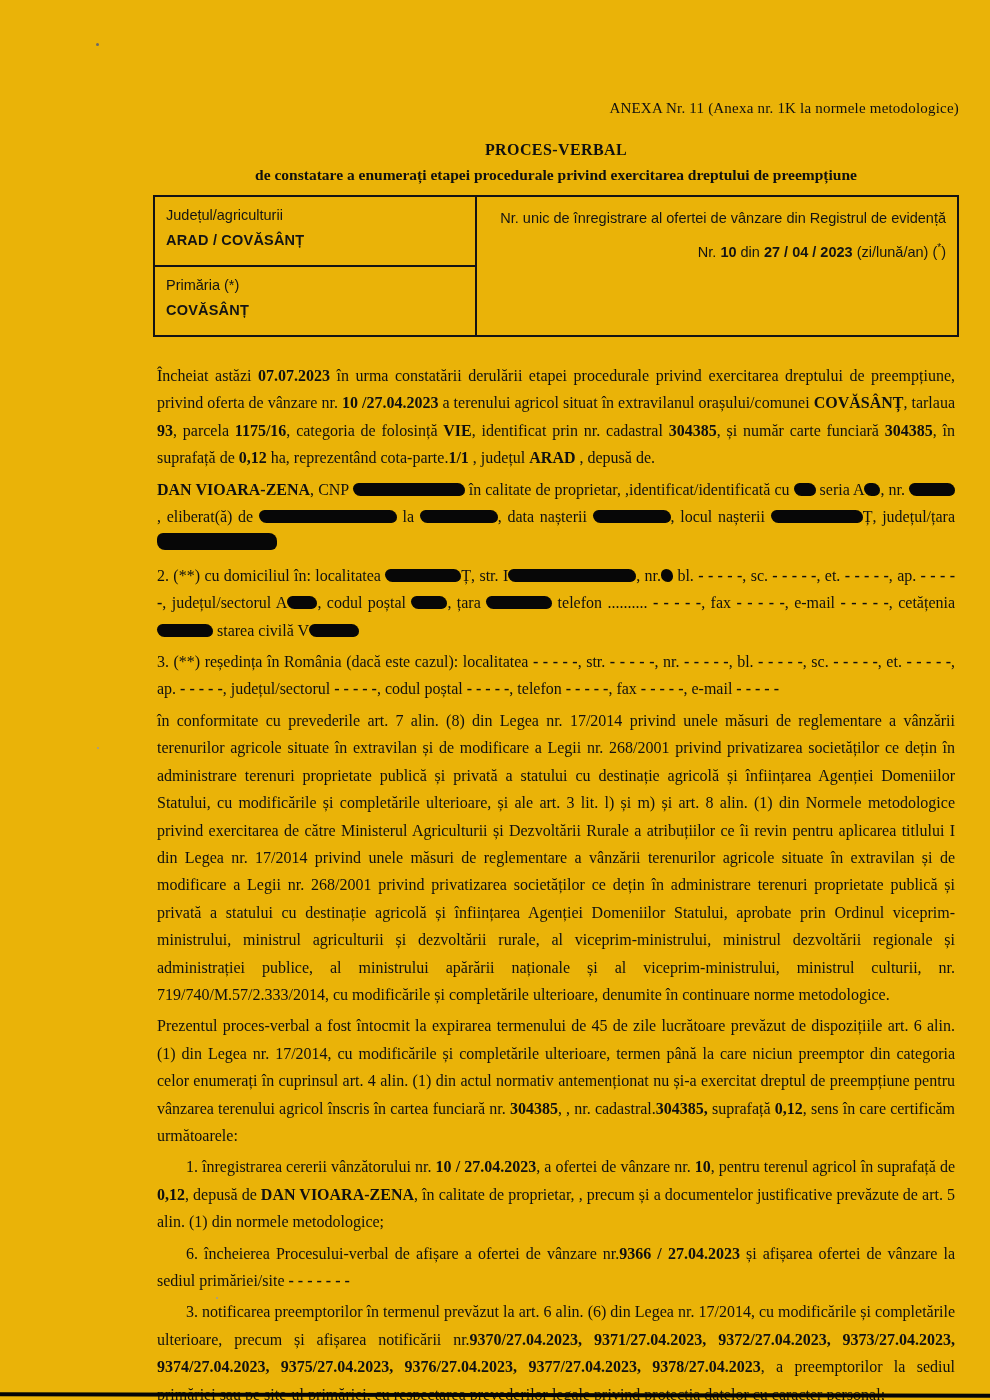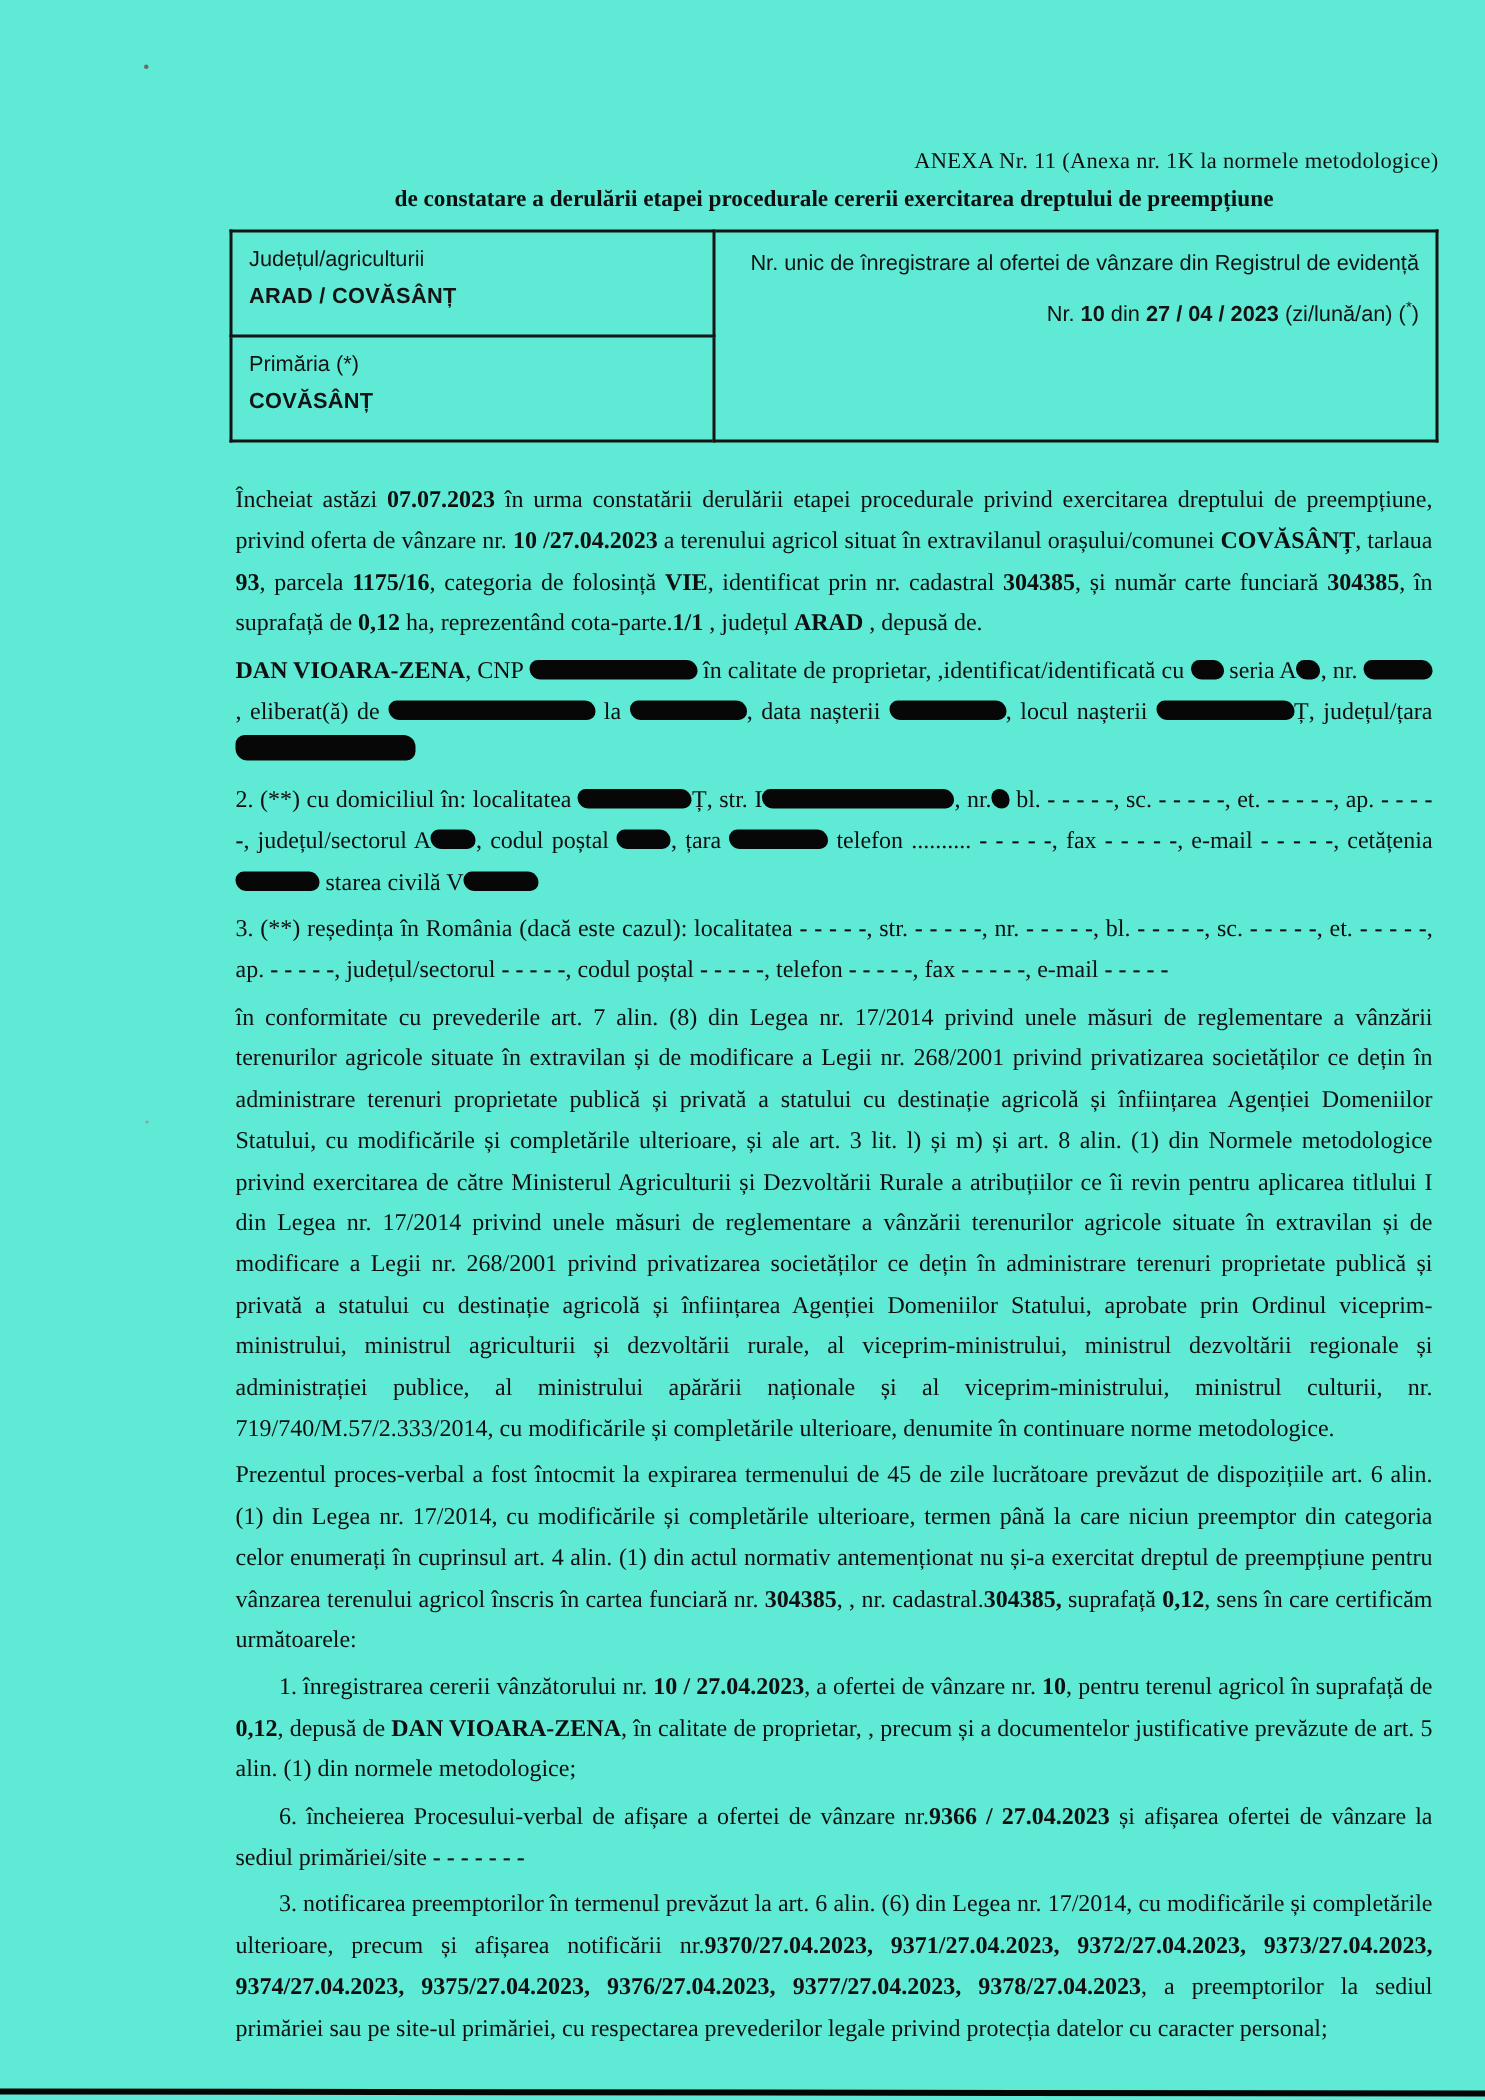--- a/index.html
+++ b/index.html
@@ -1,19 +1,19 @@
 <!DOCTYPE html>
 <html><head>
 <meta charset="utf-8">
 <style>
   html,body{margin:0;padding:0;background:#ffffff;}
   .page{
     position:relative;
     width:990px;height:1400px;
-    background:#5eead4;
+    background:#eab308;
     overflow:hidden;
     font-family:"Liberation Serif",serif;
     color:#101010;
   }
   .inner{
     position:absolute;
     left:153px;top:0;
     width:806px;
   }
   .anexa-line{
@@ -100,21 +100,22 @@
 
 <div class="page">
   <div class="speck s1"></div>
   <div class="speck s2"></div>
   <div class="speck s3"></div>
 
   <div class="inner">
 
     <div class="anexa-line">ANEXA Nr. 11 (Anexa nr. 1K la normele metodologice)</div>
 
-    <div class="doc-subtitle">de constatare a derulării etapei procedurale cererii exercitarea dreptului de preempțiune</div>
+    <div class="doc-title">PROCES-VERBAL</div>
+    <div class="doc-subtitle">de constatare a enumerați etapei procedurale privind exercitarea dreptului de preempțiune</div>
 
     <table class="header-table">
       <tbody>
           <tr>
         <td class="left-cell">
           <div class="cell-label">Județul/agriculturii</div>
           <div class="cell-value">ARAD / COVĂSÂNȚ</div>
         </td>
         <td class="right-cell" rowspan="2">
           <div>Nr. unic de înregistrare al ofertei de vânzare din Registrul de evidență</div>

